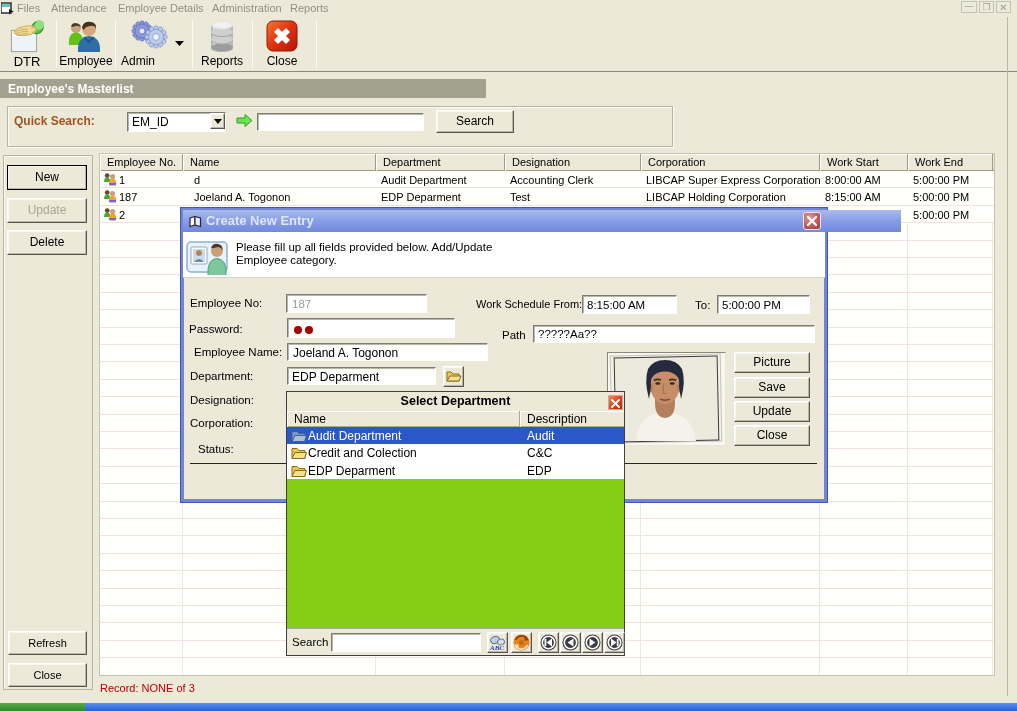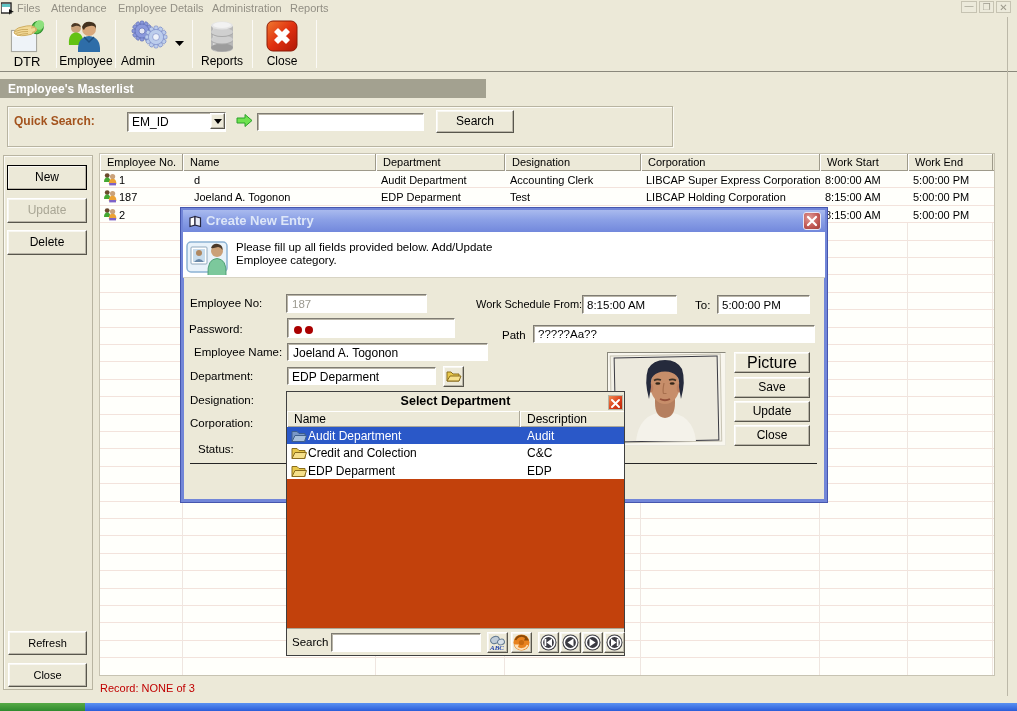--- a/index.html
+++ b/index.html
@@ -216,21 +216,21 @@
     <span class="abs txt" style="left:19px;top:3px;">2</span>
     <span class="abs txt" style="left:725px;top:3px;">8:15:00 AM</span>
     <span class="abs txt" style="left:813px;top:3px;">5:00:00 PM</span>
   </div>
 </div>
 
 <span class="abs" style="left:100px;top:682px;font-size:11px;color:#c00000;">Record: NONE of 3</span>
 
 <div class="abs" id="dlg" style="left:181px;top:208px;width:646px;height:294px;background:#ece9d8;border:3px solid #7286d8;box-shadow:0 0 0 1px #4656ae;z-index:10;">
 
-  <div class="abs" style="left:-1px;top:-1px;width:642px;height:22px;background:linear-gradient(#a9baee 0%,#8ba0e6 45%,#7288dc 100%);">
+  <div class="abs" style="left:-1px;top:-1px;width:718px;height:22px;background:linear-gradient(#a9baee 0%,#8ba0e6 45%,#7288dc 100%);">
     <svg class="abs" style="left:5px;top:4px;" width="14" height="14" viewBox="0 0 14 14">
       <path d="M2 4 L7 2.5 L7 11 L2 12.5 Z" fill="#fff" stroke="#26263e" stroke-width="1.2"></path>
       <path d="M7 2.5 L12.5 4 L12.5 12.5 L7 11 Z" fill="#e8ecf8" stroke="#26263e" stroke-width="1.2"></path>
     </svg>
     <span class="abs" style="left:23px;top:3px;font-size:13px;font-weight:bold;color:#dde6f8;">Create New Entry</span>
     <div class="abs" style="left:620px;top:2px;width:18px;height:18px;border-radius:3px;border:1px solid #e6e6f4;background:radial-gradient(circle at 35% 30%, #dF9A96 0%, #c35b57 55%, #a03c36 100%);">
       <svg width="16" height="16" viewBox="0 0 16 16">
           <path d="M4 4 L12 12 M12 4 L4 12" stroke="#fff" stroke-width="2.2" stroke-linecap="round"></path>
         </svg>
     </div>
@@ -305,29 +305,29 @@
       <path d="M41 46 Q36 28 40 16 Q45 7 57 7 Q69 7 74 16 Q78 28 73 46 L71 34 Q73 19 57 18.5 Q41 19 43 34 Z" fill="#252a3c"></path>
       <path d="M46 27.5 Q49 25.5 53 27 M61 27 Q65 25.5 68 27.5" stroke="#3e3226" stroke-width="1.6" fill="none"></path>
       <ellipse cx="49.8" cy="30.5" rx="2.5" ry="1.3" fill="#332619"></ellipse>
       <ellipse cx="64.2" cy="30.5" rx="2.5" ry="1.3" fill="#332619"></ellipse>
       <path d="M56 30 Q54.5 38 55.5 40.5 L58.5 40.5" stroke="#a8704e" stroke-width="1.2" fill="none"></path>
       <path d="M52 46 Q57 48.5 62 46" stroke="#94503a" stroke-width="1.8" fill="none"></path>
       <path d="M50 52 Q57 55 64 52" stroke="#b57f5f" stroke-width="1" fill="none"></path>
     </svg>
   </div>
 
-  <div class="abs btn" style="left:550px;top:141px;width:76px;height:21px;line-height:19px;font-size:16px;">Picture</div>
+  <div class="abs btn" style="left:550px;top:141px;width:76px;height:21px;line-height:19px;font-size:12px;">Picture</div>
   <div class="abs btn" style="left:550px;top:166px;width:76px;height:21px;line-height:19px;font-size:12px;">Save</div>
   <div class="abs btn" style="left:550px;top:190px;width:76px;height:21px;line-height:19px;font-size:12px;">Update</div>
   <div class="abs btn" style="left:550px;top:214px;width:76px;height:21px;line-height:19px;font-size:12px;">Close</div>
 
   <div class="abs" style="left:6px;top:252px;width:627px;height:1px;background:#252525;"></div>
 </div>
 
-<div class="abs" id="pop" style="left:286px;top:391px;width:339px;height:265px;background:#c2410c;border:1px solid #404040;z-index:20;">
+<div class="abs" id="pop" style="left:286px;top:391px;width:339px;height:265px;background:#84cc16;border:1px solid #404040;z-index:20;">
 
   <div class="abs" style="left:0;top:0;width:337px;height:19px;background:#ece9d8;">
     <span class="abs" style="left:0;top:2px;width:337px;text-align:center;font-size:12.5px;font-weight:bold;">Select Department</span>
     <div class="abs" style="left:321px;top:3px;width:15px;height:15px;border:1px solid #b8b4a4;background:linear-gradient(135deg,#f08a50,#d93a18 60%,#b82808);">
       <svg width="13" height="13" viewBox="0 0 13 13">
           <path d="M3 3 L10 10 M10 3 L3 10" stroke="#fff" stroke-width="2" stroke-linecap="round"></path>
         </svg>
     </div>
   </div>
 

